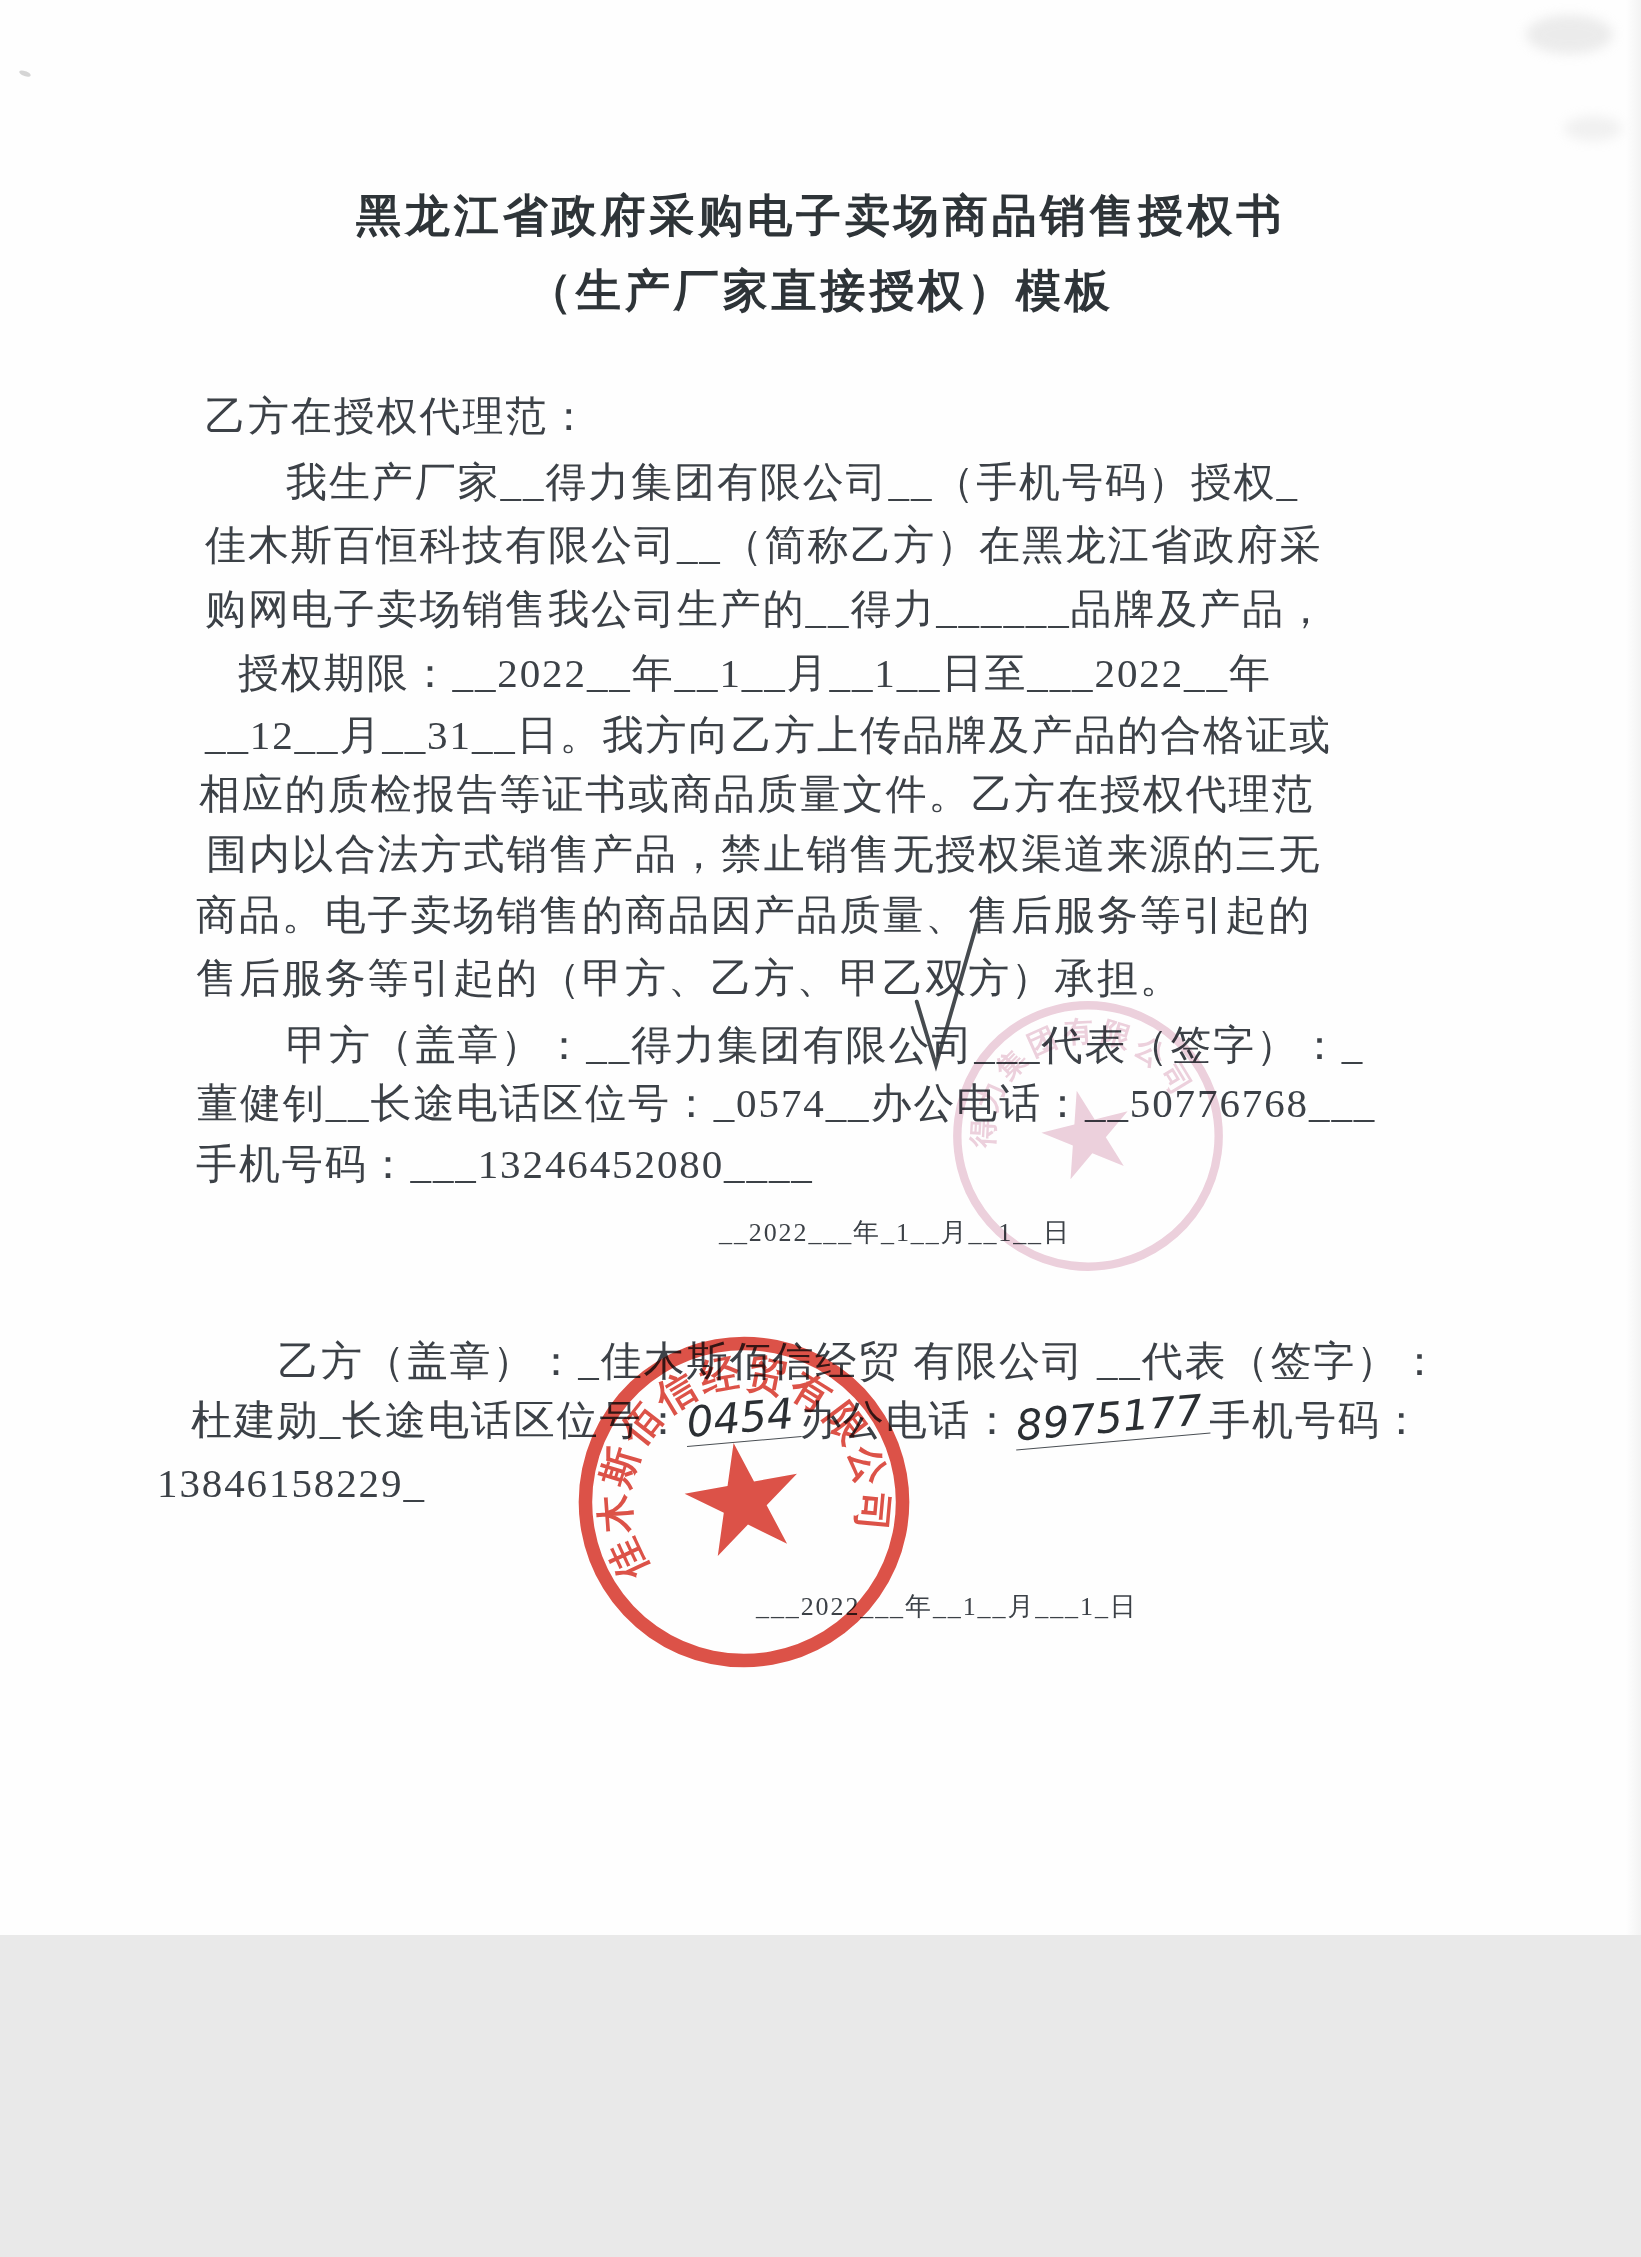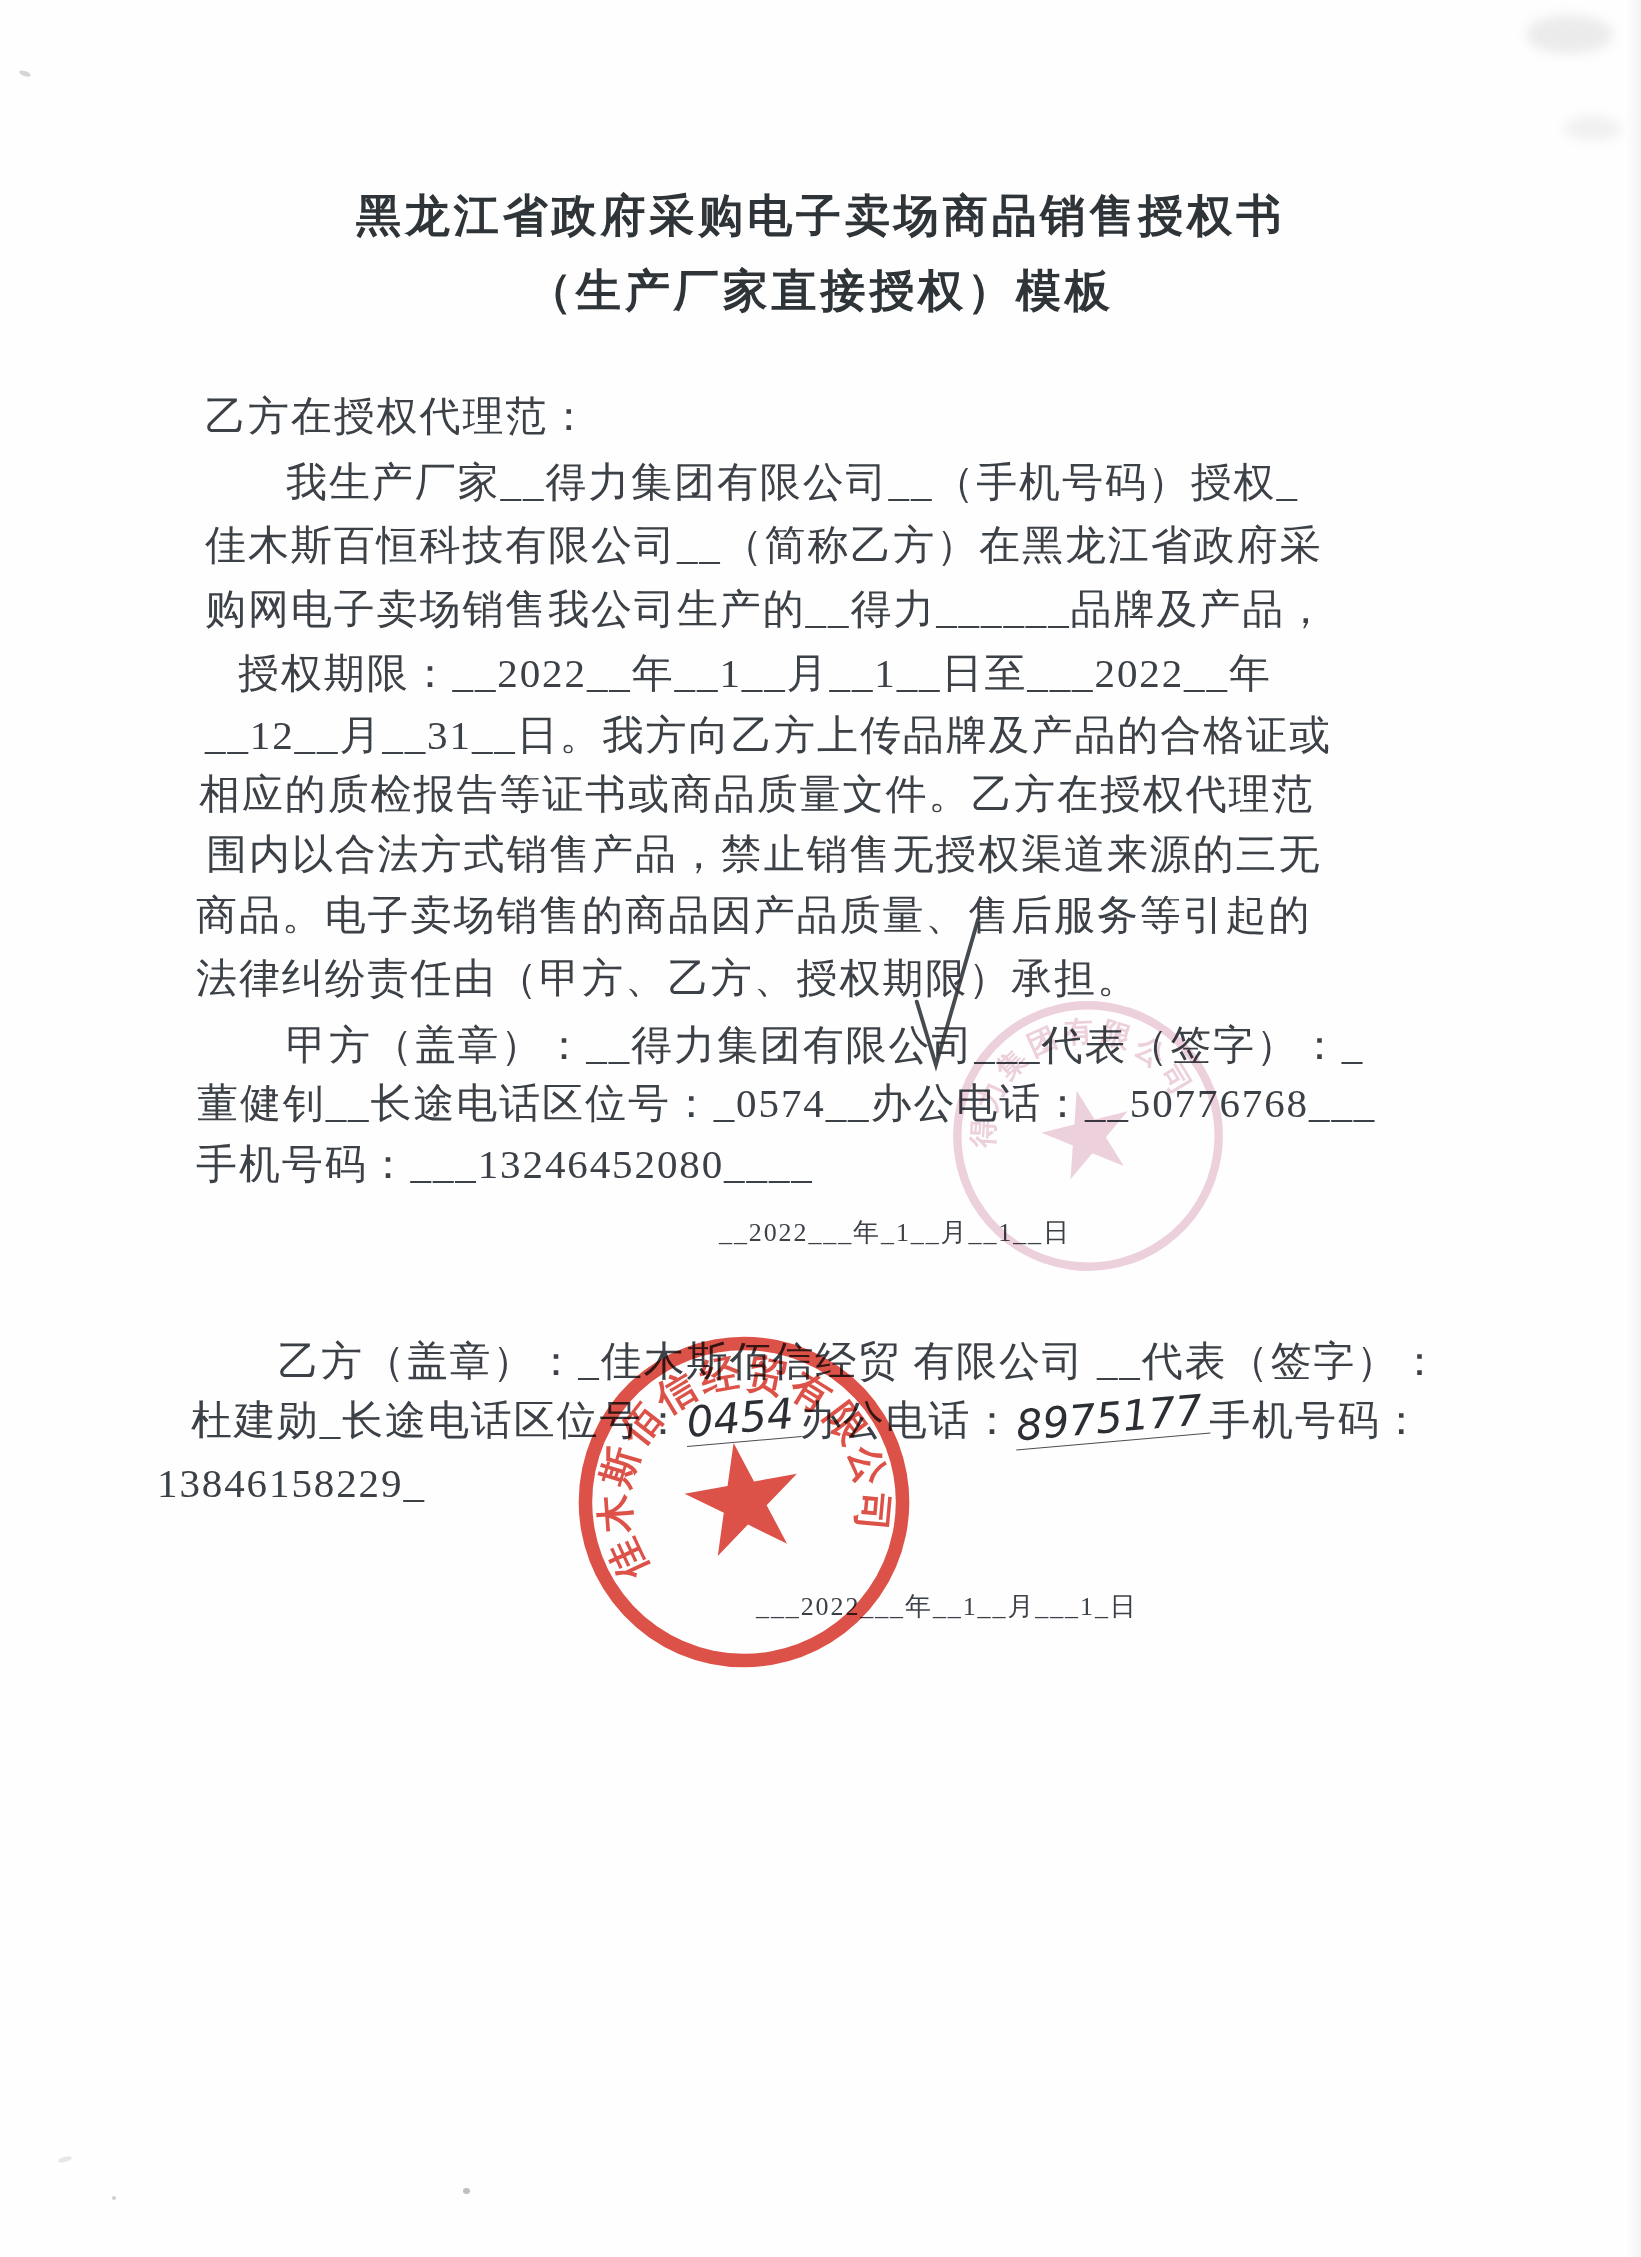--- a/index.html
+++ b/index.html
@@ -1,18 +1,18 @@
 <!DOCTYPE html>
 <html><head>
 <meta charset="utf-8">
 <style>
   html,body{margin:0;padding:0;background:#e9e9e9;}
   #page{
     position:relative;
-    width:1641px;height:2257px;
+    width:1641px;height:1935px;
     background:#fefefe;
     overflow:hidden;
     font-family:"Liberation Serif","DejaVu Serif",serif;
   }
   .t{
     position:absolute;
     white-space:nowrap;
     color:#3c4147;
     font-size:41px;
     letter-spacing:1.9px;
@@ -58,21 +58,21 @@
   <div class="t" style="left:205px;top:394px;">乙方在授权代理范：</div>
 
   <div class="t" style="left:286px;top:460px;">我生产厂家__得力集团有限公司__（手机号码）授权_</div>
   <div class="t" style="left:205px;top:523px;">佳木斯百恒科技有限公司__（简称乙方）在黑龙江省政府采</div>
   <div class="t" style="left:205px;top:587px;">购网电子卖场销售我公司生产的__得力______品牌及产品，</div>
   <div class="t" style="left:214px;top:651px;margin-left:24px;">授权期限：__2022__年__1__月__1__日至___2022__年</div>
   <div class="t" style="left:205px;top:713px;">__12__月__31__日。我方向乙方上传品牌及产品的合格证或</div>
   <div class="t" style="left:199px;top:772px;">相应的质检报告等证书或商品质量文件。乙方在授权代理范</div>
   <div class="t" style="left:206px;top:832px;">围内以合法方式销售产品，禁止销售无授权渠道来源的三无</div>
   <div class="t" style="left:196px;top:893px;">商品。电子卖场销售的商品因产品质量、售后服务等引起的</div>
-  <div class="t" style="left:196px;top:956px;">法律纠纷责任由（甲方、乙方、授权期限）承担。</div>
+  <div class="t" style="left:196px;top:956px;">售后服务等引起的（甲方、乙方、甲乙双方）承担。</div>
 
   <div class="t" style="left:286px;top:1023px;">甲方（盖章）：__得力集团有限公司___代表（签字）：_</div>
   <div class="t" style="left:197px;top:1081px;">董健钊__长途电话区位号：_0574__办公电话：__50776768___</div>
   <div class="t" style="left:196px;top:1142px;">手机号码：___13246452080____</div>
   <div class="t datefield" style="left:719px;top:1219px;">__2022___年_1__月__1__日</div>
 
   <div class="t" style="left:278px;top:1339px;">乙方（盖章）：_佳木斯佰信经贸 有限公司 __代表（签字）：</div>
   <div class="t" style="left:191px;top:1397px;">
     <span>杜建勋_长途电话区位号：</span><span class="hand">0454</span><span>办公电话：</span><span class="hand">8975177</span><span>手机号码：</span>
   </div>

